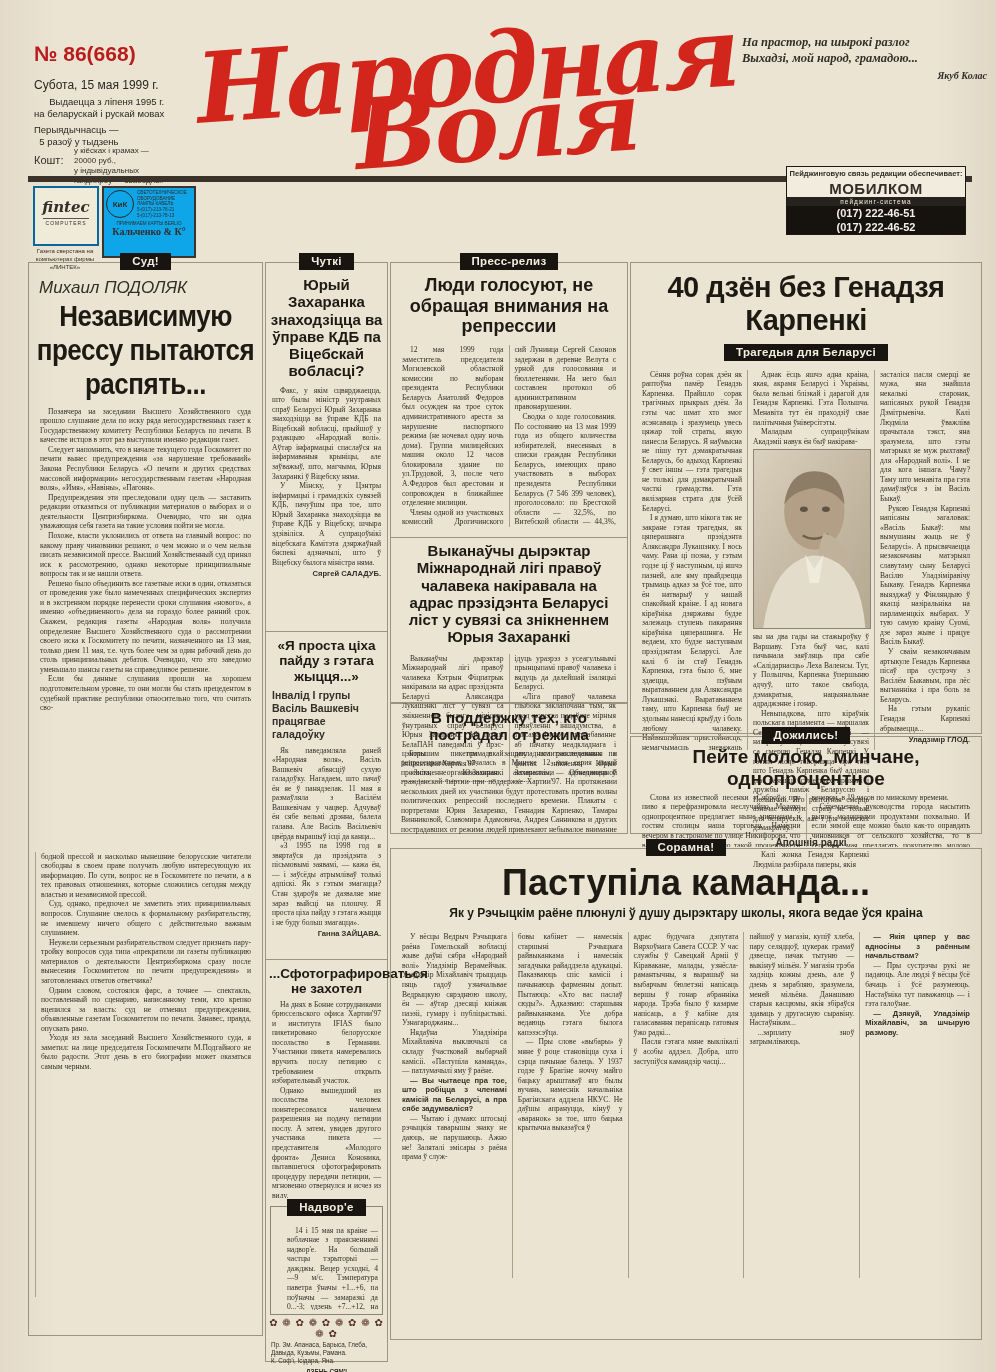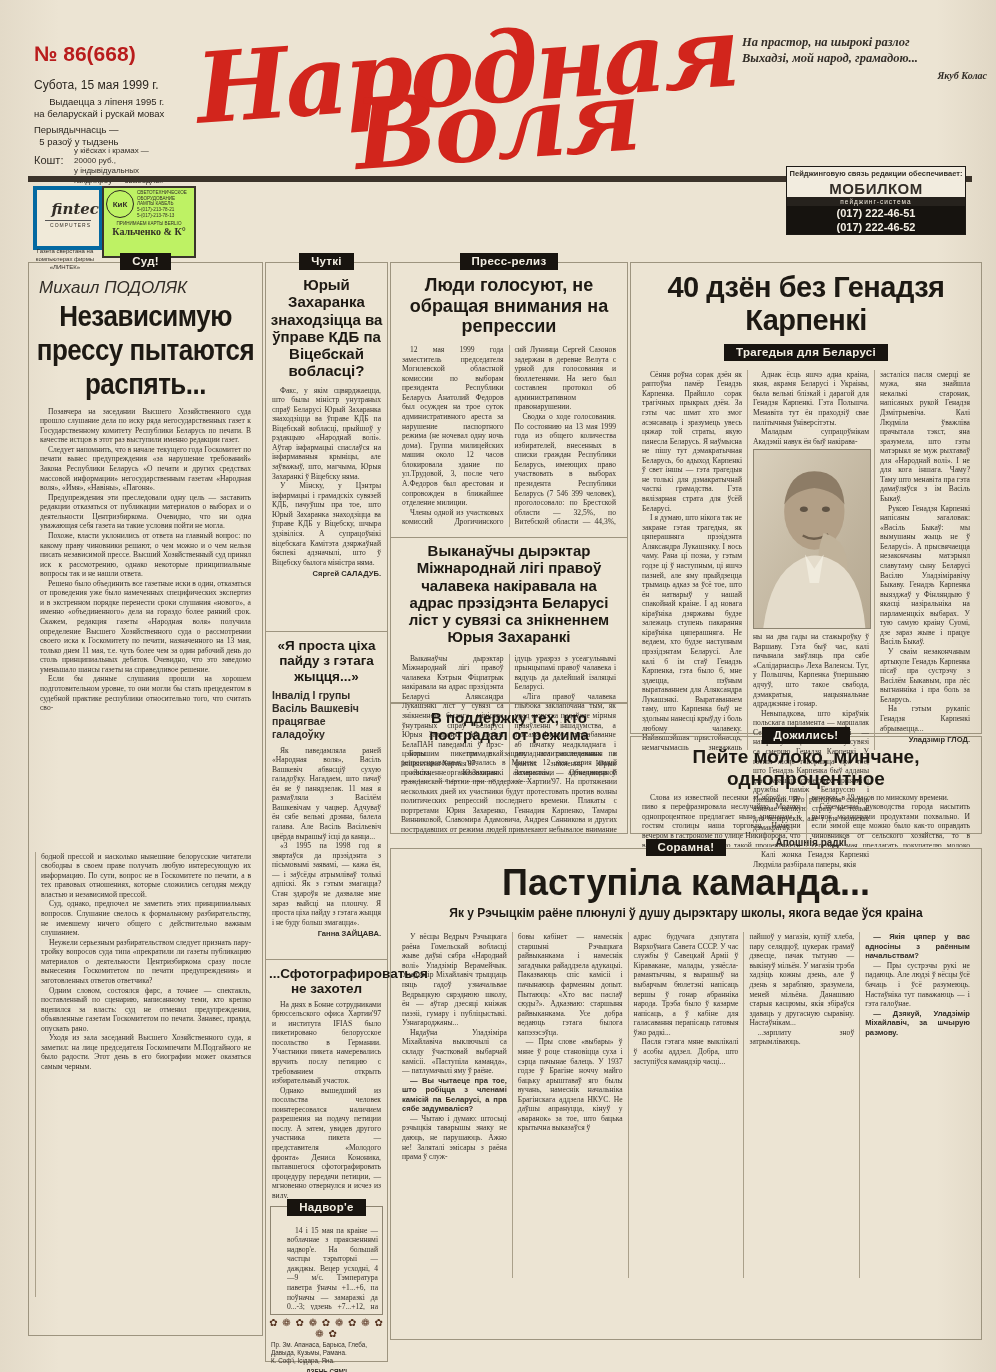--- a/index.html
+++ b/index.html
@@ -22,25 +22,25 @@
         font-family:"DejaVu Serif",serif;font-style:italic;font-weight:bold;line-height:1;z-index:3;}
   .logo .l1{font-size:97px;letter-spacing:-3px;}
   .logo .l2{font-size:97px;letter-spacing:-3px;margin:-40px 0 0 155px;}
   .epigraph{left:742px;top:34px;width:245px;font:bold italic 12.5px "Liberation Serif",serif;line-height:1.3;}
   .epigraph .auth{text-align:right;font-size:10px;margin-top:2px;}
   .pager{left:786px;top:166px;width:178px;border:1px solid #1d1a16;background:#f2ecdf;text-align:center;z-index:4;}
   .pager .p1{font:bold 7.5px "Liberation Sans",sans-serif;padding:2px 2px 1px;line-height:1.3;}
   .pager .brand{font:bold 15px "Liberation Sans",sans-serif;letter-spacing:.5px;}
   .pager .tag{font:6.5px "Liberation Sans",sans-serif;background:#26221d;color:#efe9dc;padding:1px 0;letter-spacing:1px;}
   .pager .ph{background:#16130f;color:#f4efe4;font:bold 11px "Liberation Sans",sans-serif;padding:1px 0;}
-  .fintec{left:33px;top:186px;width:62px;height:56px;border:4px solid #0369a1;background:#f0ead9;
-          text-align:right;font-family:"Liberation Sans",sans-serif;}
+  .fintec{left:33px;top:186px;width:62px;height:56px;border:2px solid #0369a1;background:#f0ead9;
+          text-align:center;font-family:"Liberation Sans",sans-serif;}
   .fintec .f1{font:italic bold 15px "DejaVu Serif",serif;margin-top:10px;}
   .fintec .f2{font-size:5px;letter-spacing:1px;border-top:1px solid #555;margin:2px 8px 0;padding-top:1px;}
-  .kk{left:102px;top:186px;width:90px;height:68px;border:2px solid #3a342c;background:#bef264;
+  .kk{left:102px;top:186px;width:90px;height:68px;border:2px solid #3a342c;background:#0ea5e9;
       font-family:"Liberation Sans",sans-serif;overflow:hidden;}
   .kk .row{display:flex;align-items:center;gap:3px;padding:2px;}
   .kk .circ{width:26px;height:26px;border:1.5px solid #2c2721;border-radius:50%;
       font:bold 8px "Liberation Sans",sans-serif;display:flex;align-items:center;justify-content:center;flex:0 0 auto;}
   .kk .tiny{font-size:4.6px;line-height:1.25;text-align:left;white-space:pre-line;}
   .kk .berlio{font-size:4.6px;text-align:center;}
   .kk .name{font:bold 10px "Liberation Serif",serif;text-align:center;}
   .lintec{left:33px;top:248px;width:64px;font:6px "Liberation Sans",sans-serif;text-align:center;line-height:1.3;}
   
   .artbox{position:absolute;border:1px solid #9d947f;}

